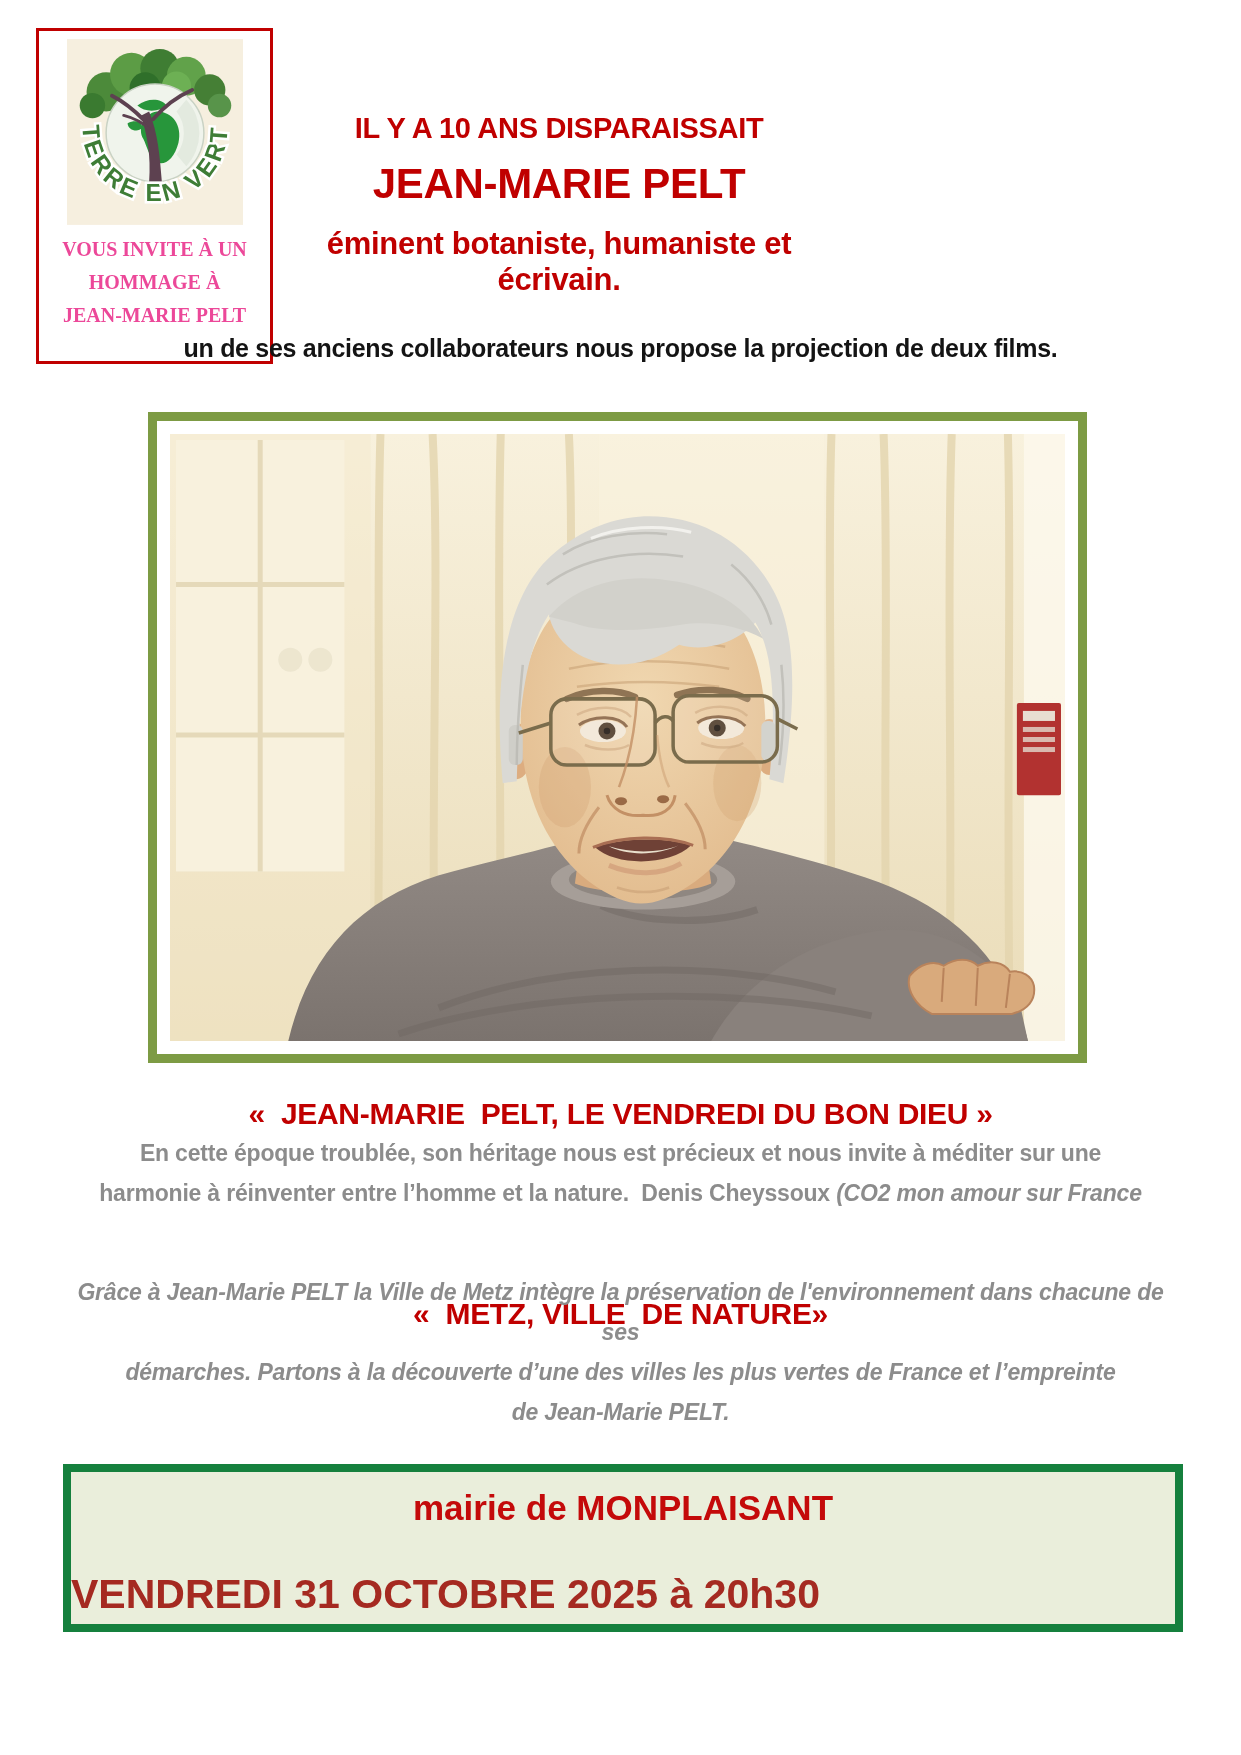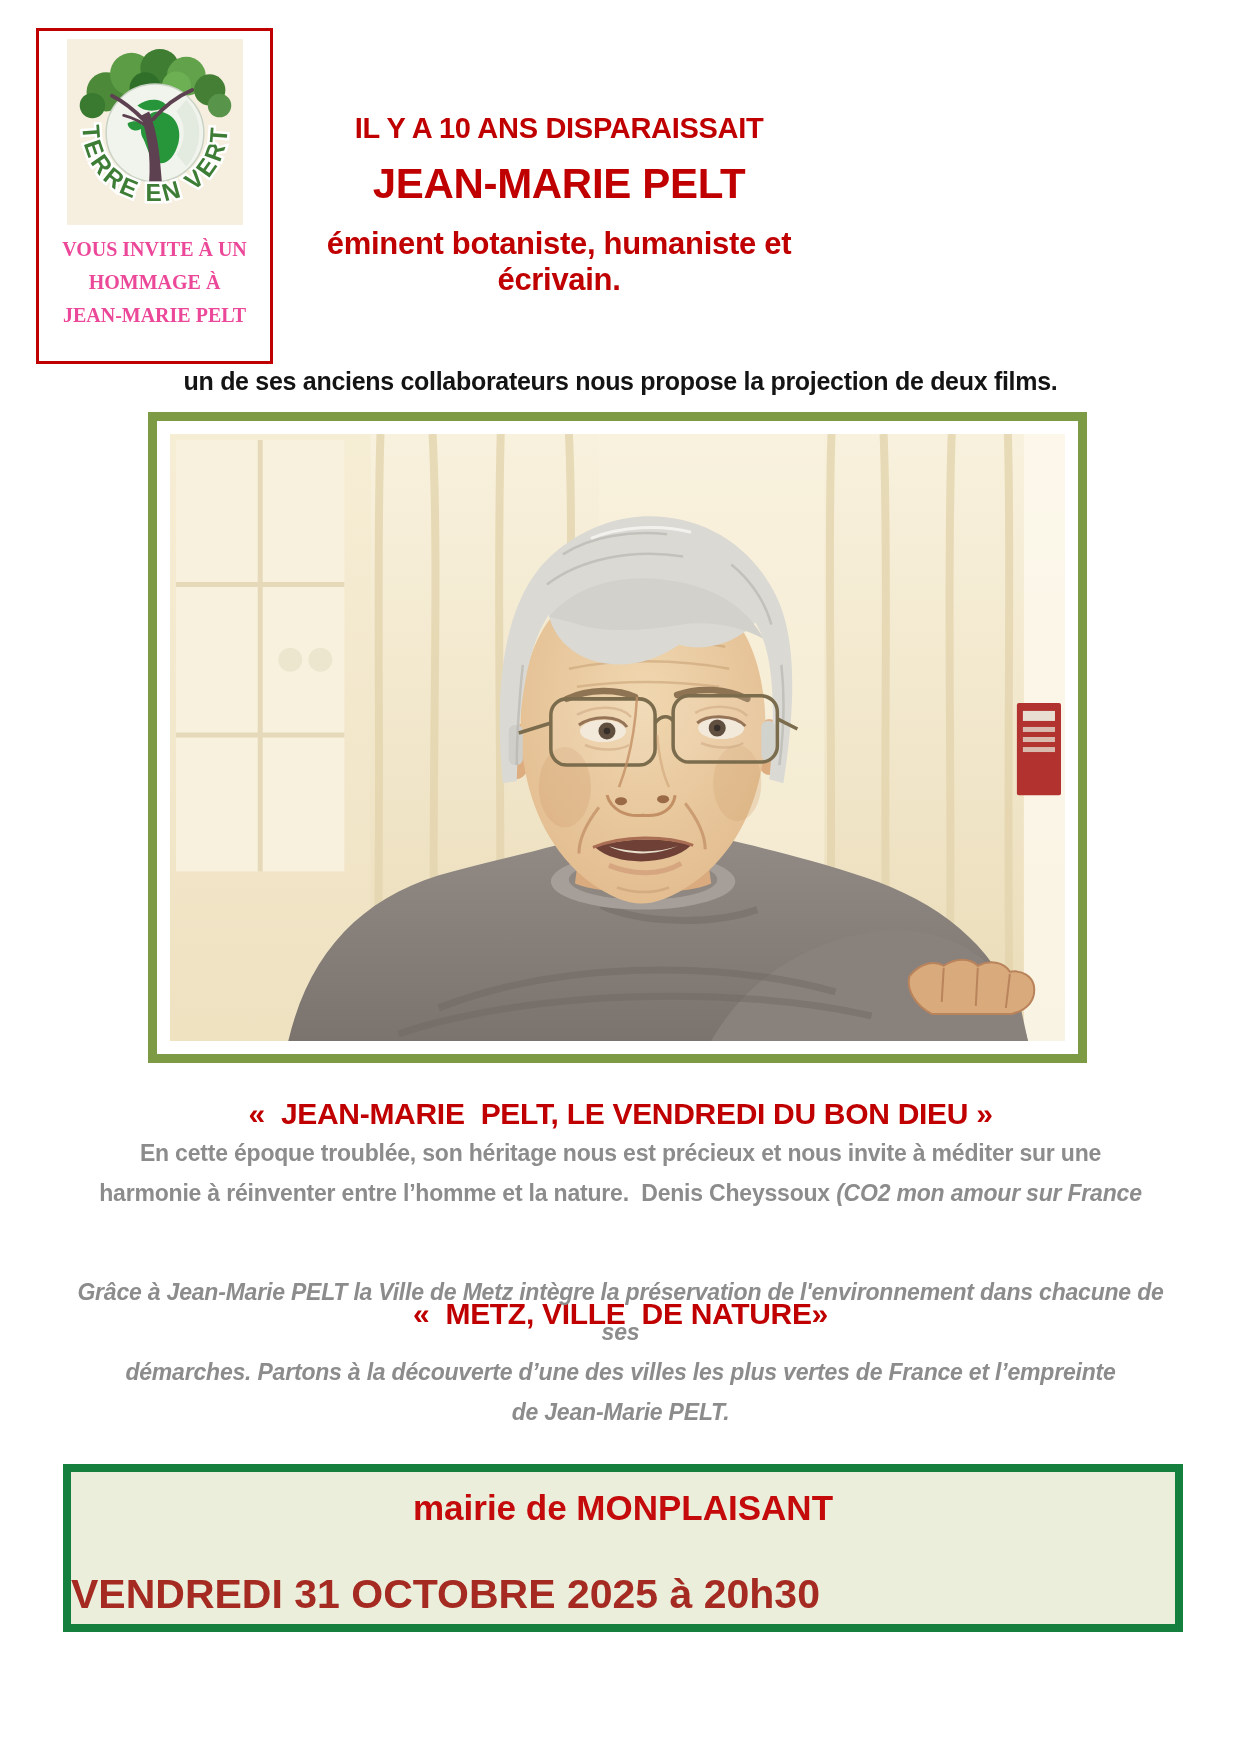--- a/index.html
+++ b/index.html
@@ -14,21 +14,21 @@
   .invite{margin-top:4px;font-family:"Liberation Serif",serif;font-weight:bold;
           font-size:20px;line-height:33px;color:#ec4899;}
 
   
   .hl{left:273px;width:572px;text-align:center;font-weight:bold;color:#c00000;letter-spacing:-0.3px;}
   .kicker{top:112px;font-size:29px;}
   .name{top:160px;font-size:42px;}
   .subtitle{top:226px;font-size:31px;}
   .intro1{top:294px;font-size:25px;color:#141414;}
   .intro2{left:0;top:334px;width:1241px;text-align:center;font-weight:bold;
-          font-size:25px;color:#141414;letter-spacing:-0.3px;margin-top:33px;}
+          font-size:25px;color:#141414;letter-spacing:-0.3px;}
 
   
   .photo-frame{left:148px;top:412px;width:939px;height:651px;border:9px solid #7d9b44;
                background:#fff;padding:13px;box-sizing:border-box;}
   .photo-frame svg{display:block;width:100%;height:100%;}
 
   
   .film-title{left:0;width:1241px;text-align:center;font-weight:bold;color:#c00000;
               font-size:30px;white-space:pre-wrap;letter-spacing:-0.3px;}
   .f1-title{top:1097px;}

